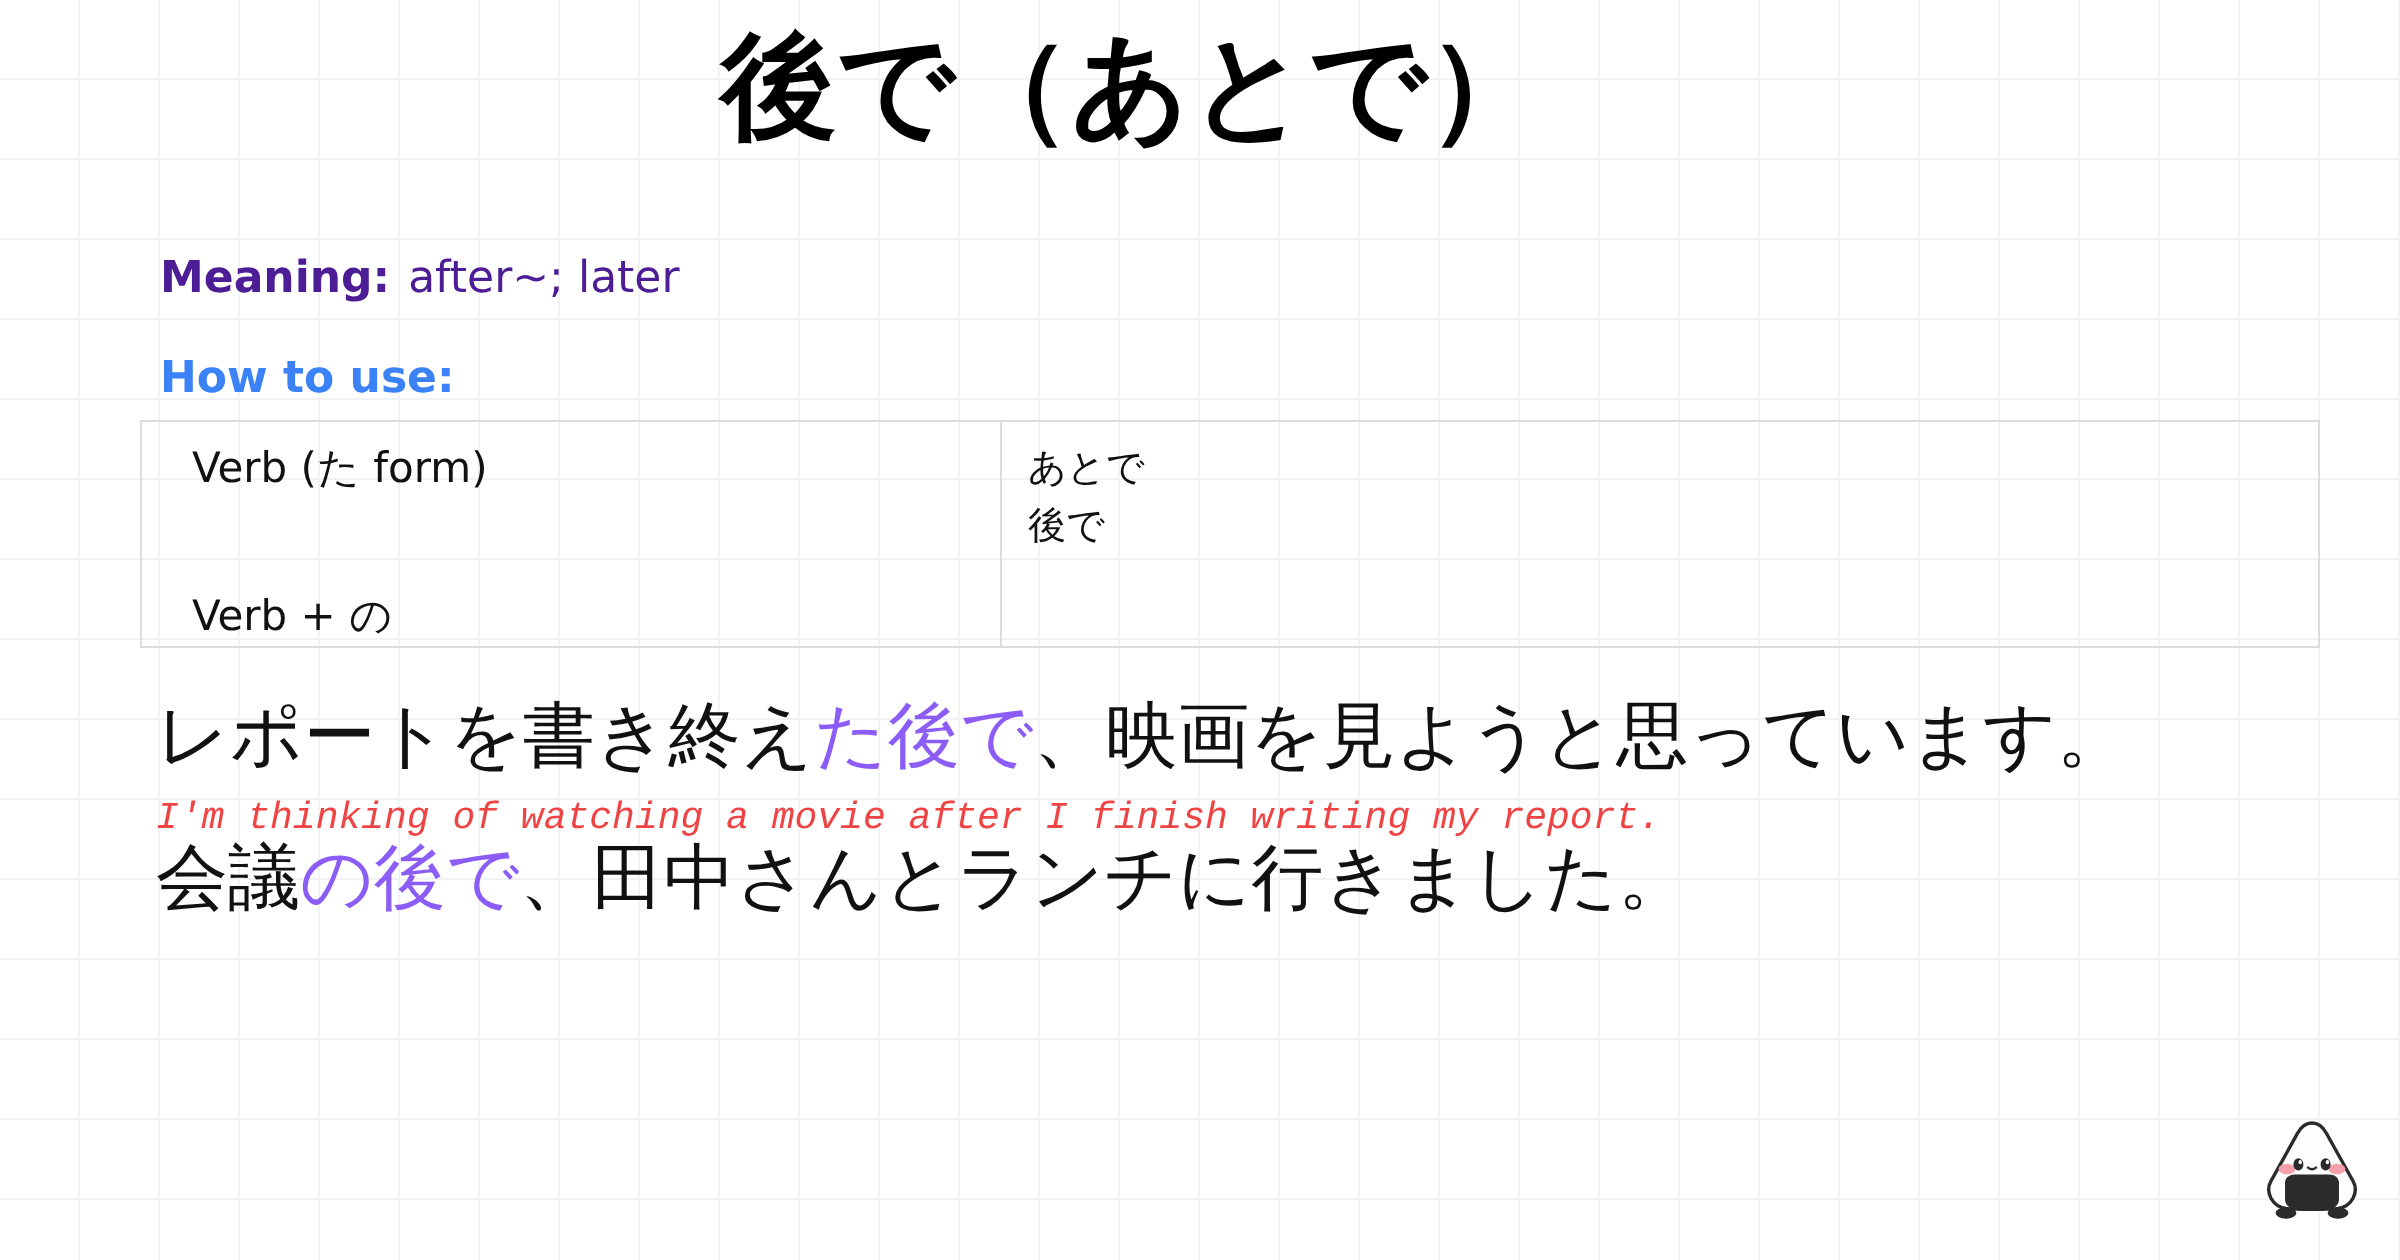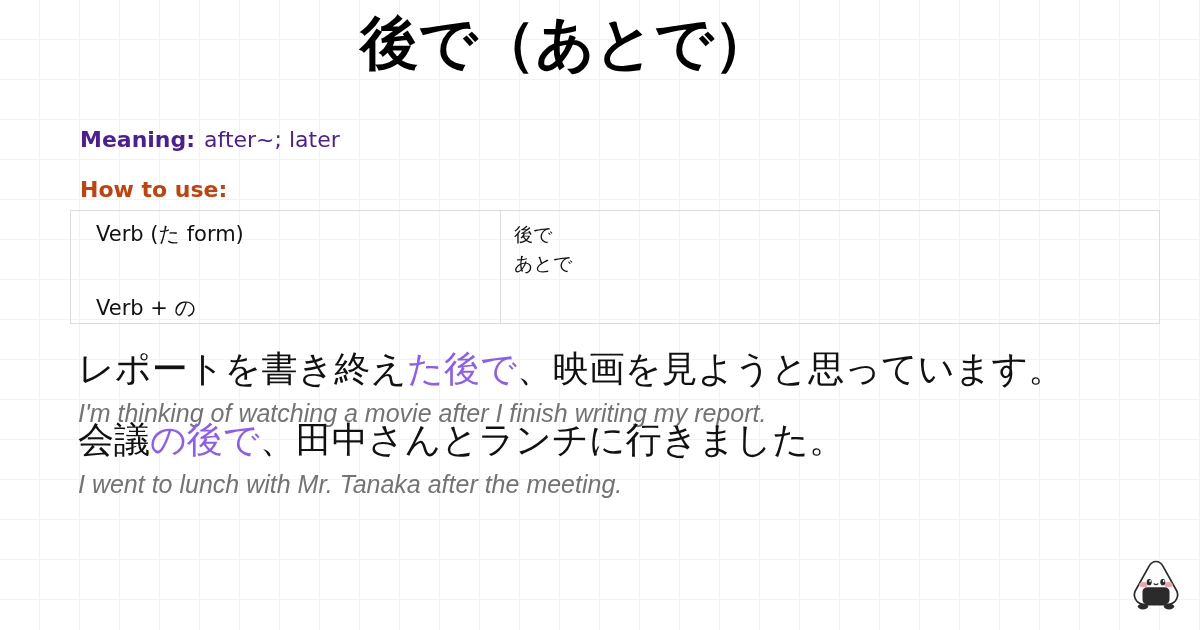--- a/index.html
+++ b/index.html
@@ -73,21 +73,21 @@
     margin-left: 9px;
   }
 
   
   #howto-label {
     position: absolute;
     top: 177px;
     left: 80px;
     font-size: 22px;
     font-weight: bold;
-    color: #c2410c;
+    color: #3b82f6;
     white-space: nowrap;
   }
 
   
   #structure-table {
     position: absolute;
     top: 210px;
     left: 70px;
     width: 1090px;
     height: 114px;
@@ -146,27 +146,27 @@
     font-size: 36px;
     line-height: 1.26;
     color: #111111;
     white-space: nowrap;
     font-family: "DejaVu Sans", "Liberation Sans", sans-serif;
   }
   .jp-highlight {
     color: #8b5cf6;
   }
   .en-sentence {
-    font-size: 25px;
+    font-size: 19px;
     font-style: italic;
     line-height: 1.3;
-    color: #737373;
+    color: #ef4444;
     white-space: nowrap;
     margin-top: 6px;
-    font-family: Liberation Sans, sans-serif;
+    font-family: Liberation Mono, monospace;
   }
 
   
   #mascot {
     position: absolute;
     top: 556px;
     left: 1126px;
     width: 60px;
     height: 60px;
   }
@@ -185,33 +185,32 @@
   </div>
 
   <div id="howto-label">How to use:</div>
 
   <div id="structure-table">
     <div id="structure-left-col">
       <div class="struct-line" id="struct-form-verb">Verb (た form)</div>
       <div class="struct-line" id="struct-form-noun">Verb + の</div>
     </div>
     <div id="structure-right-col">
+      <div class="struct-attach">あとで</div>
       <div class="struct-attach">後で</div>
-      <div class="struct-attach">あとで</div>
     </div>
   </div>
 
   <div class="example-block" id="example-1">
     <div class="jp-sentence"><span>レポートを書き終え</span><span class="jp-highlight">た後で</span><span>、映画を見ようと思っています。</span></div>
     <div class="en-sentence">I'm thinking of watching a movie after I finish writing my report.</div>
   </div>
 
   <div class="example-block" id="example-2">
     <div class="jp-sentence"><span>会議</span><span class="jp-highlight">の後で</span><span>、田中さんとランチに行きました。</span></div>
-    <div class="en-sentence">I went to lunch with Mr. Tanaka after the meeting.</div>
   </div>
 
   <div id="mascot">
     <svg width="60" height="60" viewBox="0 0 60 60" xmlns="http://www.w3.org/2000/svg">
 
       <ellipse cx="17" cy="50.5" rx="5.2" ry="2.9" fill="#2b2b2b"></ellipse>
       <ellipse cx="43" cy="50.5" rx="5.2" ry="2.9" fill="#2b2b2b"></ellipse>
 
       <rect x="15.2" y="44" width="3" height="6" fill="#2b2b2b"></rect>
       <rect x="41.8" y="44" width="3" height="6" fill="#2b2b2b"></rect>

